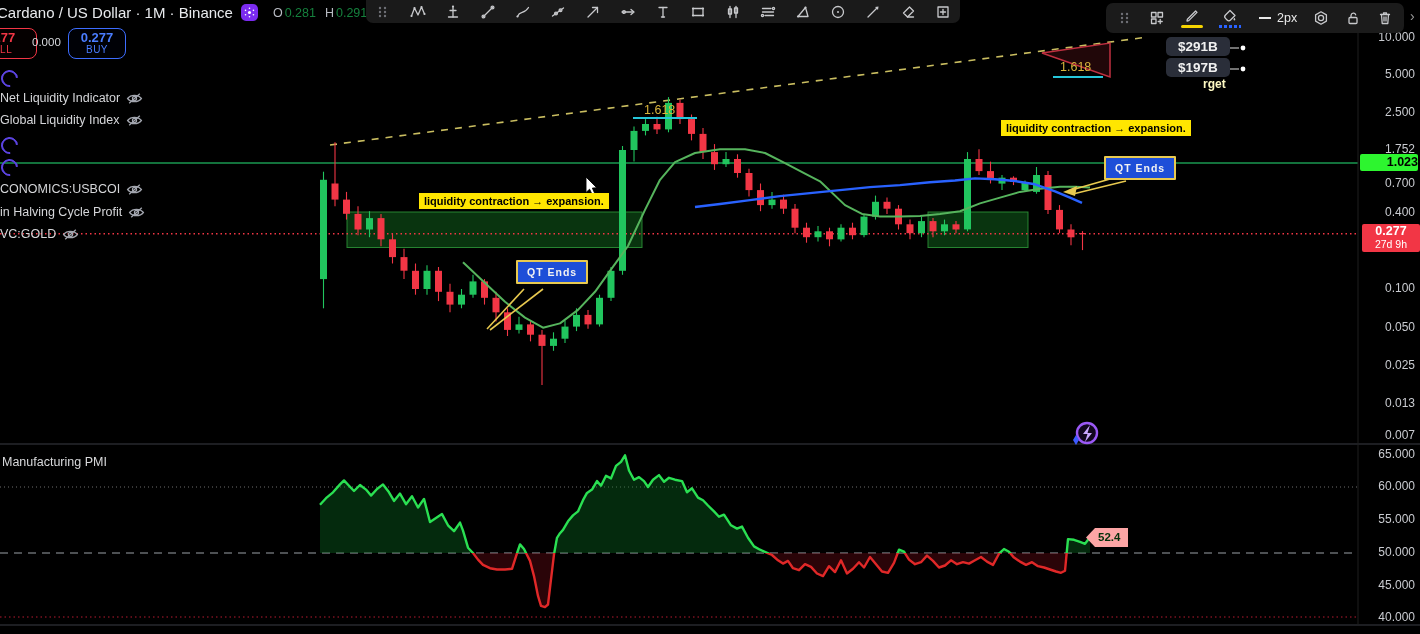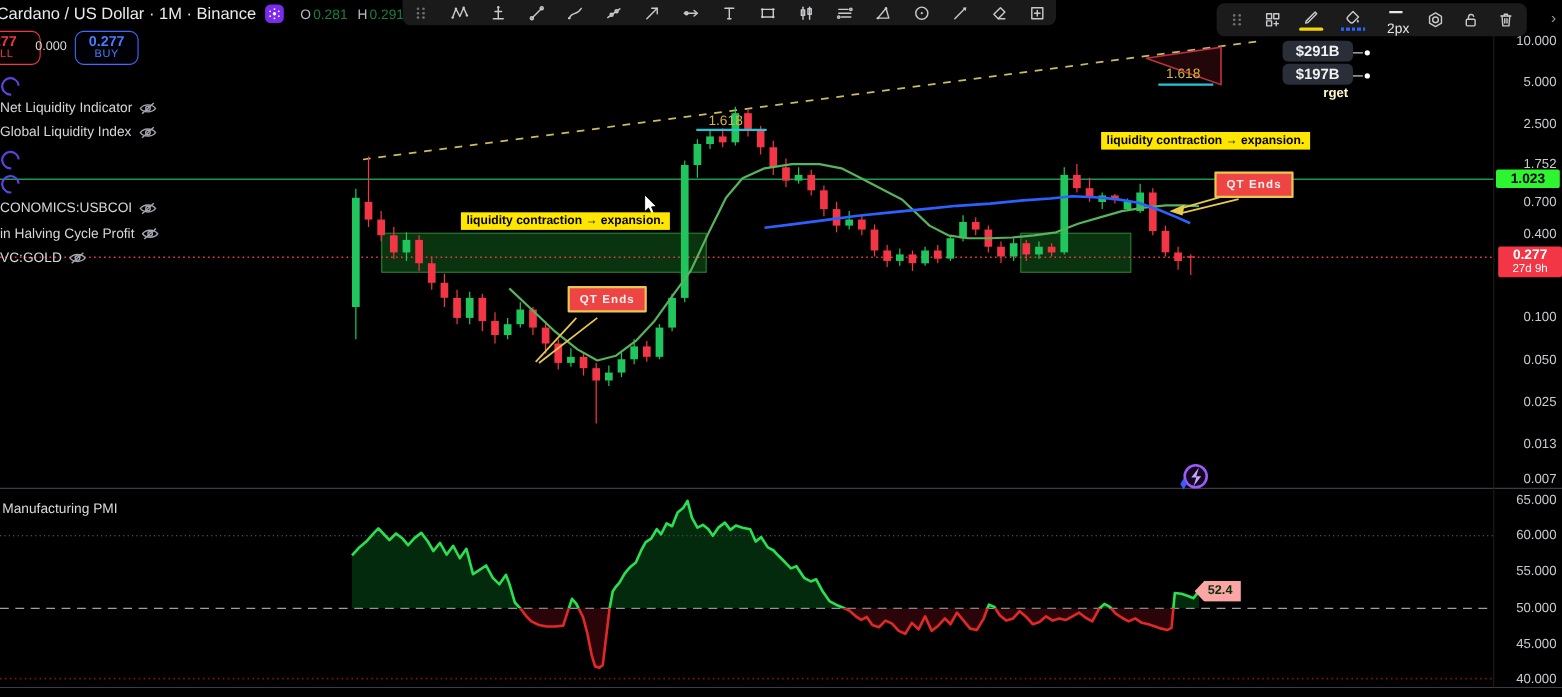--- a/index.html
+++ b/index.html
@@ -31,29 +31,29 @@
                  padding:0 11px;gap:16px;z-index:40;}
   .tb-icon{display:inline-flex;flex-direction:column;align-items:center;justify-content:center;cursor:pointer;}
   .under-yellow{width:22px;height:3.5px;border-radius:2px;background:#f5d400;margin-top:1px;}
   .under-blue{width:22px;height:3px;margin-top:1px;
       background:repeating-linear-gradient(90deg,#2962ff 0 3px,transparent 3px 5px);}
   .lw-label{font-size:12.5px;color:#e8e8e8;margin-left:4px;}
   .edge-chevron{left:1410px;top:8px;color:#9a9a9a;font-size:14px;z-index:41;}
   
   .axis-label{position:absolute;right:5px;width:56px;text-align:right;font-size:12px;color:#c9cbd0;z-index:20;}
   .tag{position:absolute;z-index:22;text-align:center;box-sizing:border-box;}
-  .tag-green{left:1360px;width:58px;height:17px;background:#2df52f;color:#000;font-weight:bold;font-size:12.5px;line-height:17px;border-radius:2px;}
+  .tag-green{left:1360px;width:58px;height:17px;background:#2df52f;color:#000;font-weight:bold;font-size:12.5px;line-height:17px;border-radius:2px;text-align:right;}
   .tag-red{left:1362px;width:58px;height:28px;background:#f23645;color:#fff;border-radius:2px;padding-top:1px;}
   .tag-red .p{font-size:12.5px;font-weight:bold;line-height:13px;}
   .tag-red .cd{font-size:10.5px;line-height:12px;}
   .pmi-tag{background:#fca5a5;color:#03300a;font-weight:bold;font-size:11.5px;line-height:19px;height:19px;padding:0 8px 0 12px;
            clip-path:polygon(0 50%,9px 0,100% 0,100% 100%,9px 100%);z-index:22;}
   
   .yellow-label{background:#ffe600;color:#000;font-weight:bold;font-size:11px;padding:2px 5px;white-space:nowrap;z-index:24;}
-  .qt-callout{border:2px solid #e8c94f;border-radius:1px;background:#ef4444;color:#f2f2f2;font-weight:bold;
+  .qt-callout{border:2px solid #e8c94f;border-radius:1px;background:#1d4ed8;color:#f2f2f2;font-weight:bold;
               font-size:10.5px;letter-spacing:1px;padding:4px 9px;z-index:24;white-space:nowrap;}
   .fib-label{color:#d8b43c;font-size:12.5px;z-index:24;}
   .target-frag{color:#fef9c3;font-size:12px;font-weight:bold;z-index:24;margin-top:48px;}
   .liq-target{background:#2a2e39;border-radius:5px;color:#f1f1f1;font-weight:bold;font-size:13.5px;
               padding:2px 12px;z-index:24;}
   .pmi-title{left:2px;top:455px;color:#d8d9db;font-size:12.5px;z-index:20;}
 </style>
 </head>
 <body>
 
@@ -493,21 +493,21 @@
         </svg>
         <span class="under-yellow"></span>
       </span>
       <span class="tb-icon">
         <svg width="16" height="16" viewBox="0 0 16 16">
           <path d="M8,2.5 L13,7.5 L8.5,12 C7.6,12.9 6,12.9 5.1,12 L3.5,10.4 C2.6,9.5 2.6,7.9 3.5,7 Z" fill="none" stroke="#c8c9cc" stroke-width="1.3" stroke-linecap="round" stroke-linejoin="round"></path>
           <path d="M13.5,10.5 c0,1.2 1.8,1.2 1.8,0 c0,-0.9 -0.9,-1.8 -0.9,-1.8 s-0.9,0.9 -0.9,1.8" fill="#c8c9cc" transform="translate(-2,1)"></path>
         </svg>
         <span class="under-blue"></span>
       </span>
-      <span class="tb-icon" style="flex-direction:column">
+      <span class="tb-icon" style="flex-direction:row">
         <svg width="16" height="16" viewBox="0 0 16 16">
           <line x1="2" y1="8" x2="14" y2="8" stroke="#e8e8e8" stroke-width="2"></line>
         </svg>
         <span class="lw-label">2px</span>
       </span>
       <span class="tb-icon">
         <svg width="16" height="16" viewBox="0 0 16 16">
           <polygon points="8,1.8 13.4,4.9 13.4,11.1 8,14.2 2.6,11.1 2.6,4.9" fill="none" stroke="#c8c9cc" stroke-width="1.3" stroke-linecap="round" stroke-linejoin="round"></polygon>
           <circle cx="8" cy="8" r="2.6" fill="none" stroke="#c8c9cc" stroke-width="1.3" stroke-linecap="round" stroke-linejoin="round"></circle>
         </svg>

